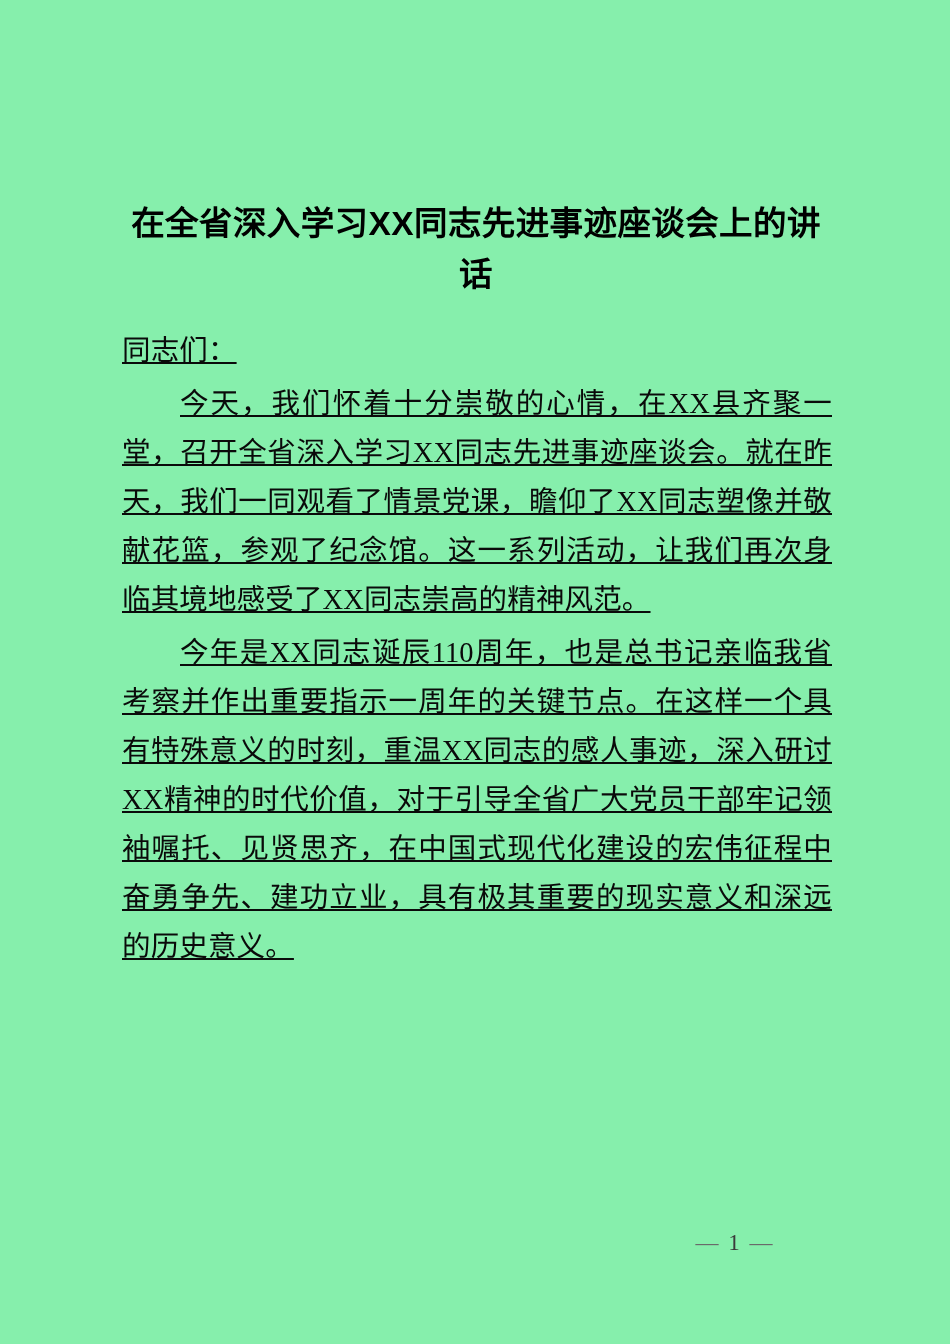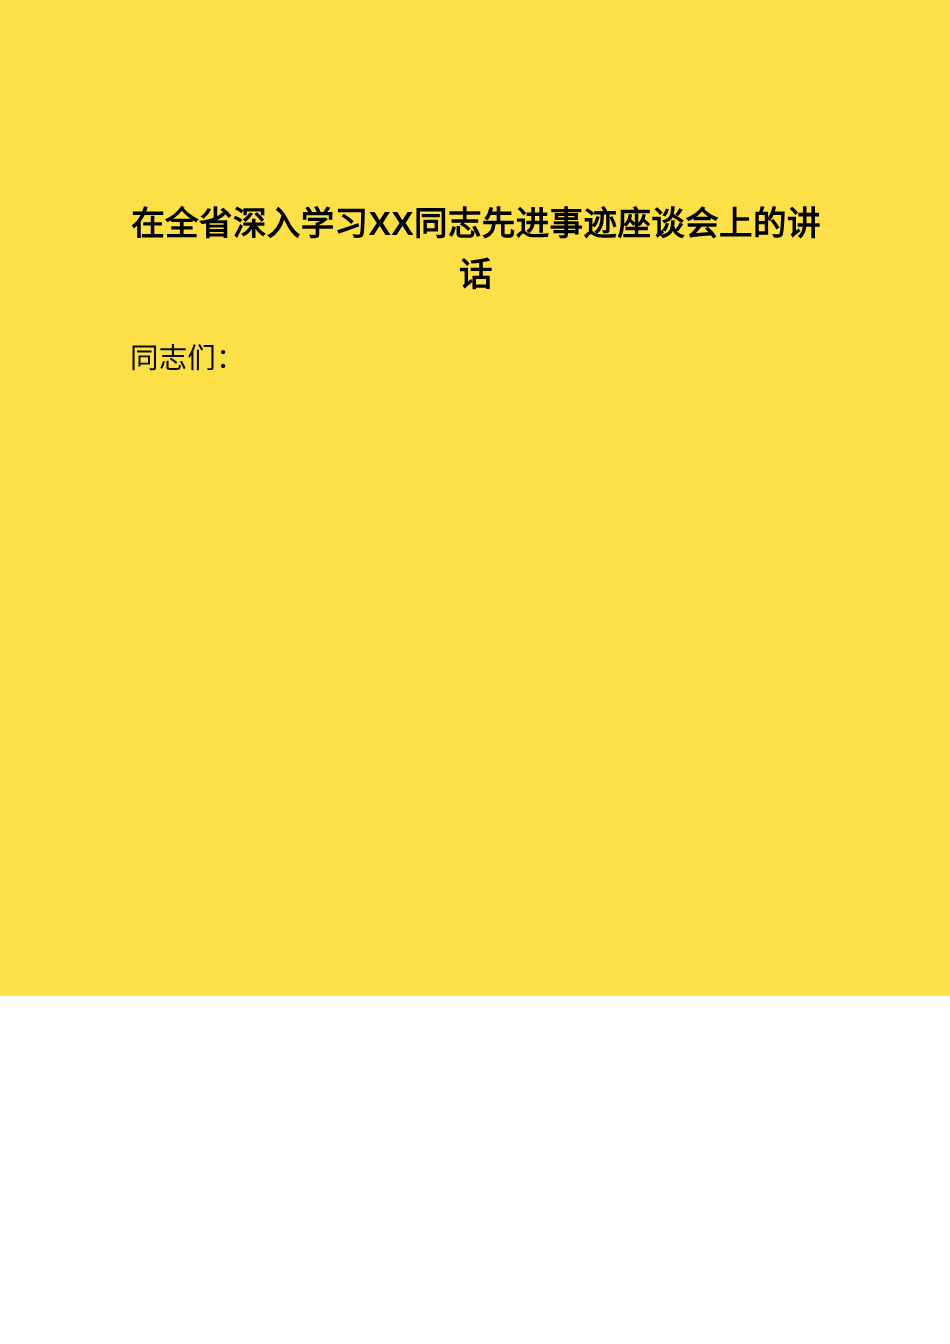--- a/index.html
+++ b/index.html
@@ -4,22 +4,22 @@
 <style>
   html, body {
     margin: 0;
     padding: 0;
     background: #ffffff;
   }
 
   .page {
     position: relative;
     width: 950px;
-    height: 996px;
-    background: #fde047;
+    height: 1344px;
+    background: #86efac;
     overflow: hidden;
     box-sizing: border-box;
   }
 
   
   .doc-title {
     position: absolute;
     left: 118px;
     top: 176px;
     width: 716px;
@@ -42,23 +42,24 @@
   }
 
   .para {
     font-family: "Liberation Serif", "DejaVu Serif", serif;
     font-size: 28.5px;
     line-height: 49px;
     color: #0a0a0a;
     text-align: justify;
     text-justify: inter-character;
     text-align-last: left;
-    margin: 12px;
+    margin: 4px;
     letter-spacing: 0.15px;
     word-break: break-all;
+    text-decoration: underline;
   }
 
   .para.indent {
     text-indent: 58px;
   }
 
   
   .footer {
     position: absolute;
     left: 0;
@@ -77,21 +78,23 @@
 <body>
 
 <div class="page">
 
   <h1 class="doc-title">在全省深入学习XX同志先进事迹座谈会上的讲话</h1>
 
   <div class="body-block">
 
     <p class="para">同志们：</p>
 
+    <p class="para indent">今天，我们怀着十分崇敬的心情，在XX县齐聚一堂，召开全省深入学习XX同志先进事迹座谈会。就在昨天，我们一同观看了情景党课，瞻仰了XX同志塑像并敬献花篮，参观了纪念馆。这一系列活动，让我们再次身临其境地感受了XX同志崇高的精神风范。</p>
 
+    <p class="para indent">今年是XX同志诞辰110周年，也是总书记亲临我省考察并作出重要指示一周年的关键节点。在这样一个具有特殊意义的时刻，重温XX同志的感人事迹，深入研讨XX精神的时代价值，对于引导全省广大党员干部牢记领袖嘱托、见贤思齐，在中国式现代化建设的宏伟征程中奋勇争先、建功立业，具有极其重要的现实意义和深远的历史意义。</p>
 
 
   </div>
 
   <div class="footer">
     <span class="pg-inner">
       <span class="dash">—</span>
       <span>1</span>
       <span class="dash">—</span>
     </span>

